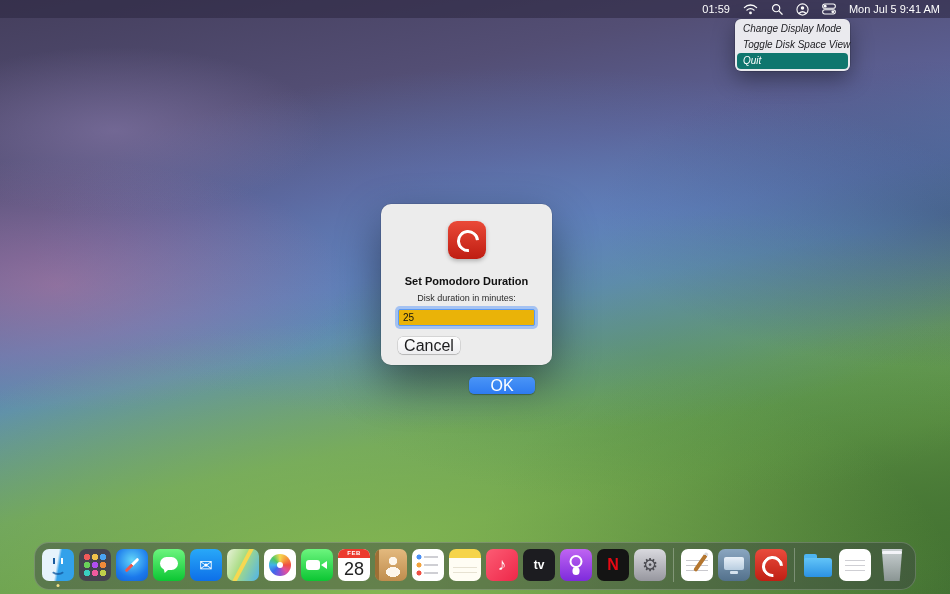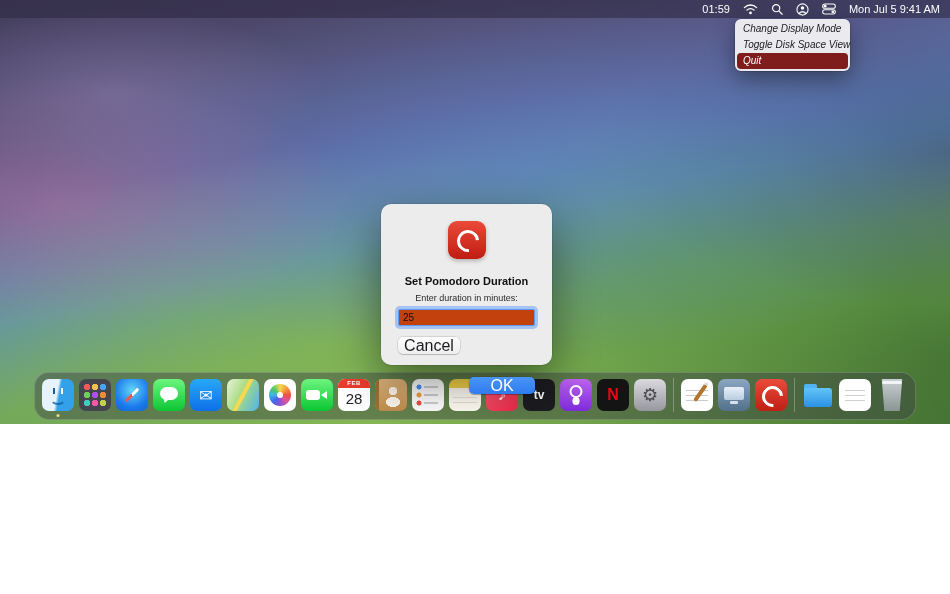--- a/index.html
+++ b/index.html
@@ -1,21 +1,21 @@
 <!DOCTYPE html>
 <html><head>
 <meta charset="utf-8">
 <style>
   * { margin:0; padding:0; box-sizing:border-box; }
   html,body { width:950px; height:594px; overflow:hidden; }
   body { font-family:"Liberation Sans", sans-serif; }
 
   
   .desktop{
-    position:relative; width:950px; height:424px; overflow:hidden;
+    position:relative; width:950px; height:594px; overflow:hidden;
     background:
       radial-gradient(ellipse 300px 120px at 12% 22%, rgba(140,125,175,.55), transparent 70%),
       radial-gradient(ellipse 420px 180px at 6% 48%, rgba(205,122,160,.45), transparent 70%),
       radial-gradient(ellipse 700px 260px at 55% 42%, rgba(95,134,200,.6), transparent 70%),
       radial-gradient(ellipse 500px 220px at 100% 36%, rgba(52,62,110,.55), transparent 70%),
       radial-gradient(ellipse 520px 210px at 70% 60%, rgba(88,150,70,.55), transparent 70%),
       radial-gradient(ellipse 800px 380px at 40% 100%, rgba(140,190,85,.85), transparent 72%),
       radial-gradient(ellipse 600px 300px at 95% 90%, rgba(70,118,50,.85), transparent 70%),
       linear-gradient(168deg, #443e5c 0%, #534e74 20%, #5b5f92 33%, #5f7cb0 45%, #5e8fae 52%, #6aa05f 66%, #63994a 78%, #47763a 92%, #3f6a34 100%);
   }
@@ -31,21 +31,21 @@
   .menubar svg{ display:block; }
 
   
   .dropdown{
     position:absolute; top:19px; left:735px; width:115px;
     background:rgba(238,238,242,.97); border-radius:6px; padding:2px;
     box-shadow:0 8px 22px rgba(0,0,0,.38), 0 0 0 .5px rgba(0,0,0,.28);
     font-size:10px; color:#1b1b1f; z-index:40;
   }
   .menu-item{ padding:2px 6px; border-radius:4px; white-space:nowrap; line-height:12px;font-style:italic; }
-  .menu-item.highlighted{ background:#7f1d1d; color:#fff; }
+  .menu-item.highlighted{ background:#0f766e; color:#fff; }
 
   
   .dialog{
     position:absolute; left:381px; top:204px; width:171px; height:161px;
     background:#ececec; border-radius:10px; text-align:center; z-index:30;
     box-shadow:0 18px 45px rgba(0,0,0,.45), 0 0 0 .5px rgba(0,0,0,.15);
     padding-left:40px;
   }
   .dialog-icon{
     position:absolute; left:50%; top:17px; transform:translateX(-50%);
@@ -56,21 +56,21 @@
   .dialog-icon::after{
     content:""; position:absolute; left:50%; top:50%;
     width:16px; height:16px; margin:-10px 0 0 -10px;
     border:3.5px solid #fff; border-right-color:transparent;
     border-radius:50%; transform:rotate(40deg);
   }
   .dialog-title{ position:absolute; top:71px; left:0; right:0; font-size:11px; font-weight:700; color:#111; }
   .dialog-message{ position:absolute; top:89px; left:0; right:0; font-size:9px; color:#2a2a2a; }
   .dialog-input{
     position:absolute; left:17px; top:105px; width:137px; height:17px;
-    border:1px solid #5a9af5; border-radius:2px; background:#c2410c;
+    border:1px solid #5a9af5; border-radius:2px; background:#eab308;
     font-size:10px; padding:0 4px; outline:none; color:#111; font-family:inherit;
     box-shadow:0 0 0 3px rgba(77,144,250,.45);
   }
   .btn{
     position:absolute; top:133px; height:17px; border:none; border-radius:5px;
     font-size:16px; font-family:inherit; line-height:15px;
   }
   .btn-cancel{
     left:17px; width:62px; color:#1c1c1e;
     background:linear-gradient(#fdfdfd,#eeeef0);
@@ -133,21 +133,21 @@
   .icon-photos::after{ content:""; position:absolute; inset:5px; border-radius:50%;
     background:conic-gradient(#f6d851,#f59a3c,#ef5042,#e0519e,#8a52d6,#3f68ea,#3fb4ea,#50c963,#f6d851); }
   .icon-photos::before{ content:""; position:absolute; left:13px; top:13px; width:6px; height:6px; border-radius:50%; background:#fff; z-index:2; }
 
   .icon-facetime{ background:linear-gradient(#6cf57e,#0cc633); }
   .icon-facetime::before{ content:""; position:absolute; left:5px; top:11px; width:14px; height:10px; background:#fff; border-radius:3px; }
   .icon-facetime::after{ content:""; position:absolute; left:20px; top:12px; border-top:4px solid transparent; border-bottom:4px solid transparent; border-right:6px solid #fff; }
 
   .icon-calendar{ background:#fff; display:flex; flex-direction:column; }
   .cal-month{ display:block; width:100%; background:#ec3b2e; color:#fff; font-size:6px; line-height:9px; text-align:center; font-weight:700; letter-spacing:.5px; }
-  .cal-day{ display:block; flex:1; font-size:15px; line-height:22px; color:#222; text-align:center; font-weight:300; }
+  .cal-day{ display:block; flex:1; font-size:18px; line-height:22px; color:#222; text-align:center; font-weight:300; }
 
   .icon-contacts{ background:linear-gradient(#e3b97e,#c08d4e); }
   .icon-contacts::after{ content:""; position:absolute; left:0; top:0; width:4px; height:100%; background:#9d6f35; }
   .icon-contacts::before{ content:""; position:absolute; inset:0; z-index:2;
     background:
       radial-gradient(circle at 18px 12px, #fdf6ec 0 4px, transparent 4.5px),
       radial-gradient(ellipse 7px 5px at 18px 23px, #fdf6ec 0 99%, transparent 100%); }
 
   .icon-reminders{
     background-color:#fff;
@@ -254,21 +254,21 @@
 
   <div class="dropdown">
       <div class="menu-item">Change Display Mode</div>
       <div class="menu-item">Toggle Disk Space View</div>
       <div class="menu-item highlighted">Quit</div>
     </div>
 
   <div class="dialog">
     <div class="dialog-icon"></div>
     <div class="dialog-title">Set Pomodoro Duration</div>
-    <div class="dialog-message">Enter duration in minutes:</div>
+    <div class="dialog-message">Disk duration in minutes:</div>
     <input class="dialog-input" type="text" value="25" style="">
     <button class="btn btn-cancel">Cancel</button>
     <button class="btn btn-ok">OK</button>
   </div>
 
   <div class="dock">
       <div class="dock-item">
         <div class="dicon icon-finder"></div>
         <div class="run-dot"></div>
       </div>

